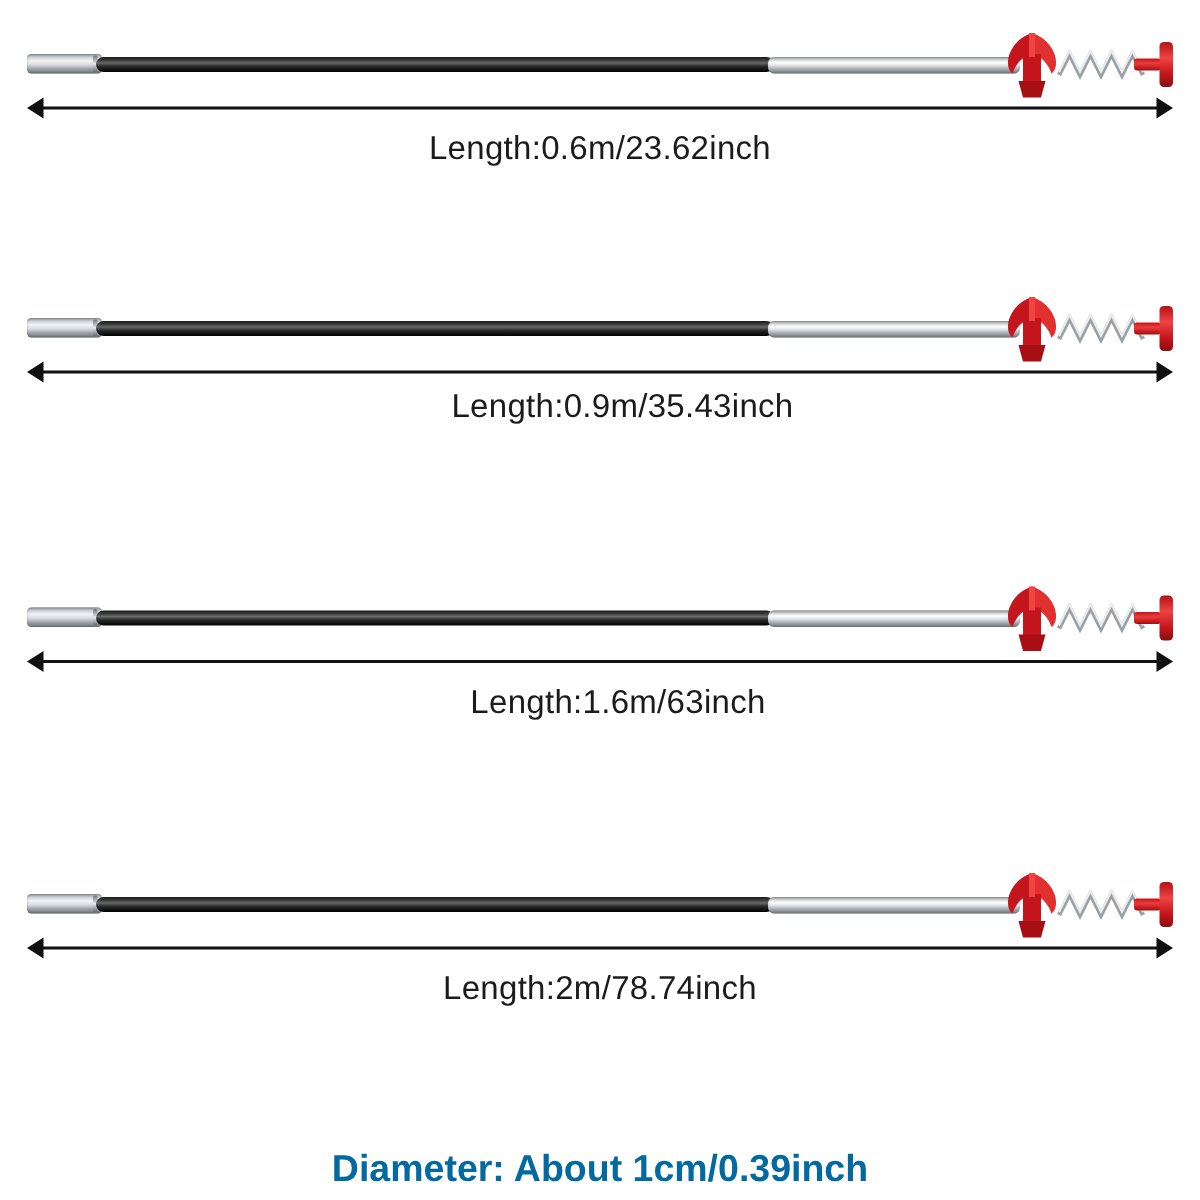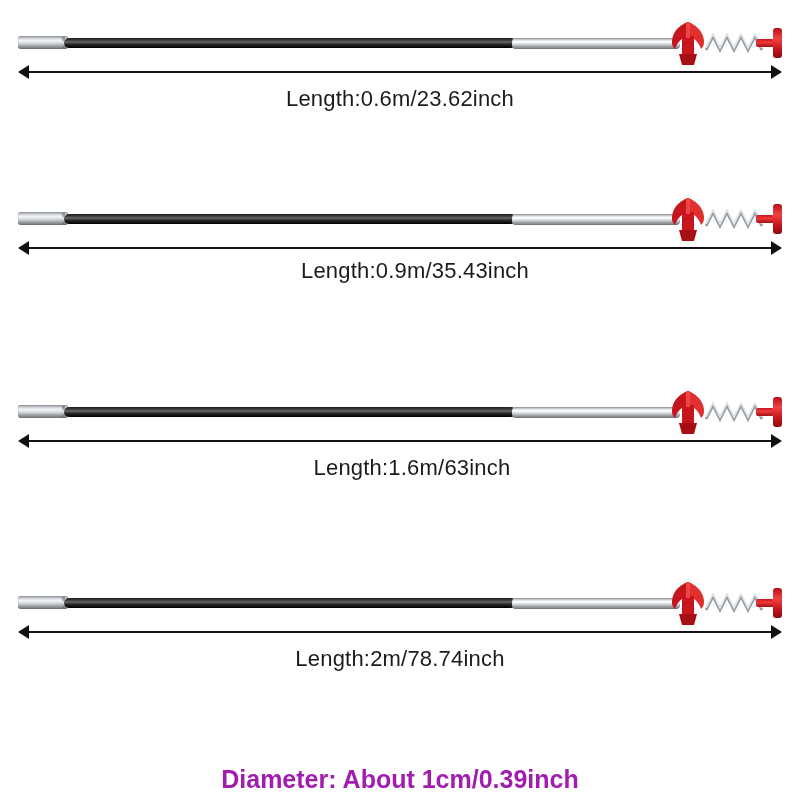--- a/index.html
+++ b/index.html
@@ -165,21 +165,21 @@
     letter-spacing: .2px;
   }
 
   .footnote {
     position: absolute;
     left: 0;
     width: 800px;
     text-align: center;
     font-size: 25px;
     font-weight: bold;
-    color: #a21caf;
+    color: #0369a1;
   }
 </style>
 </head>
 <body>
 
 <div id="product-diagram">
 
   <div class="product-row" style="top:14px;">
     <div class="tool">
       <div class="ferrule"></div>

